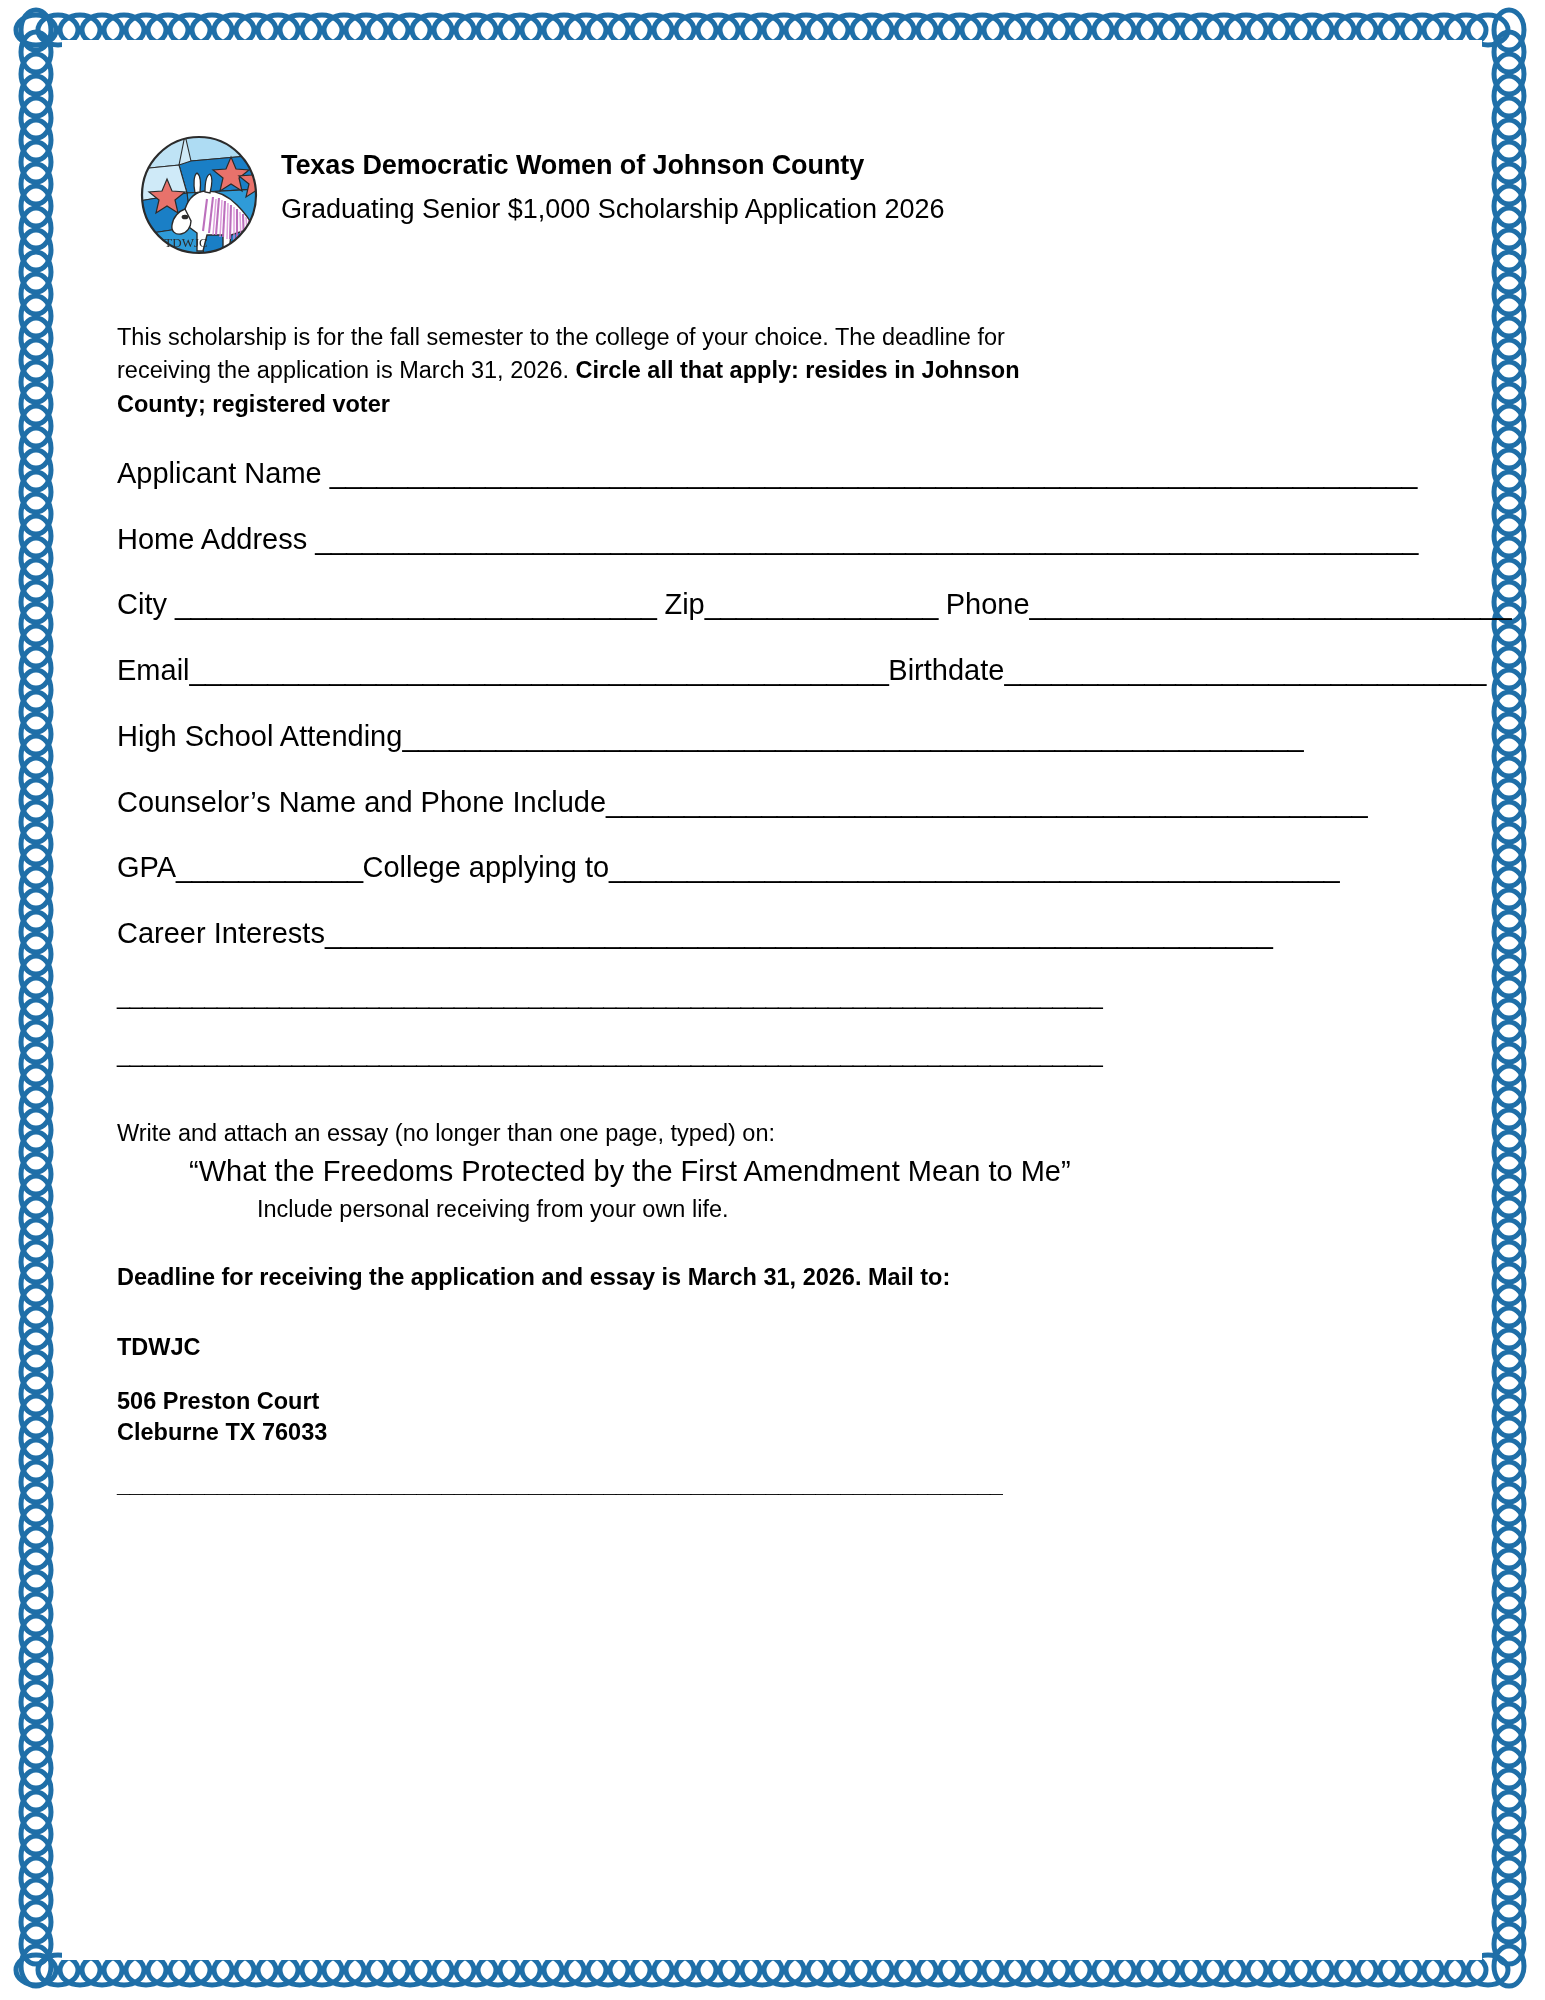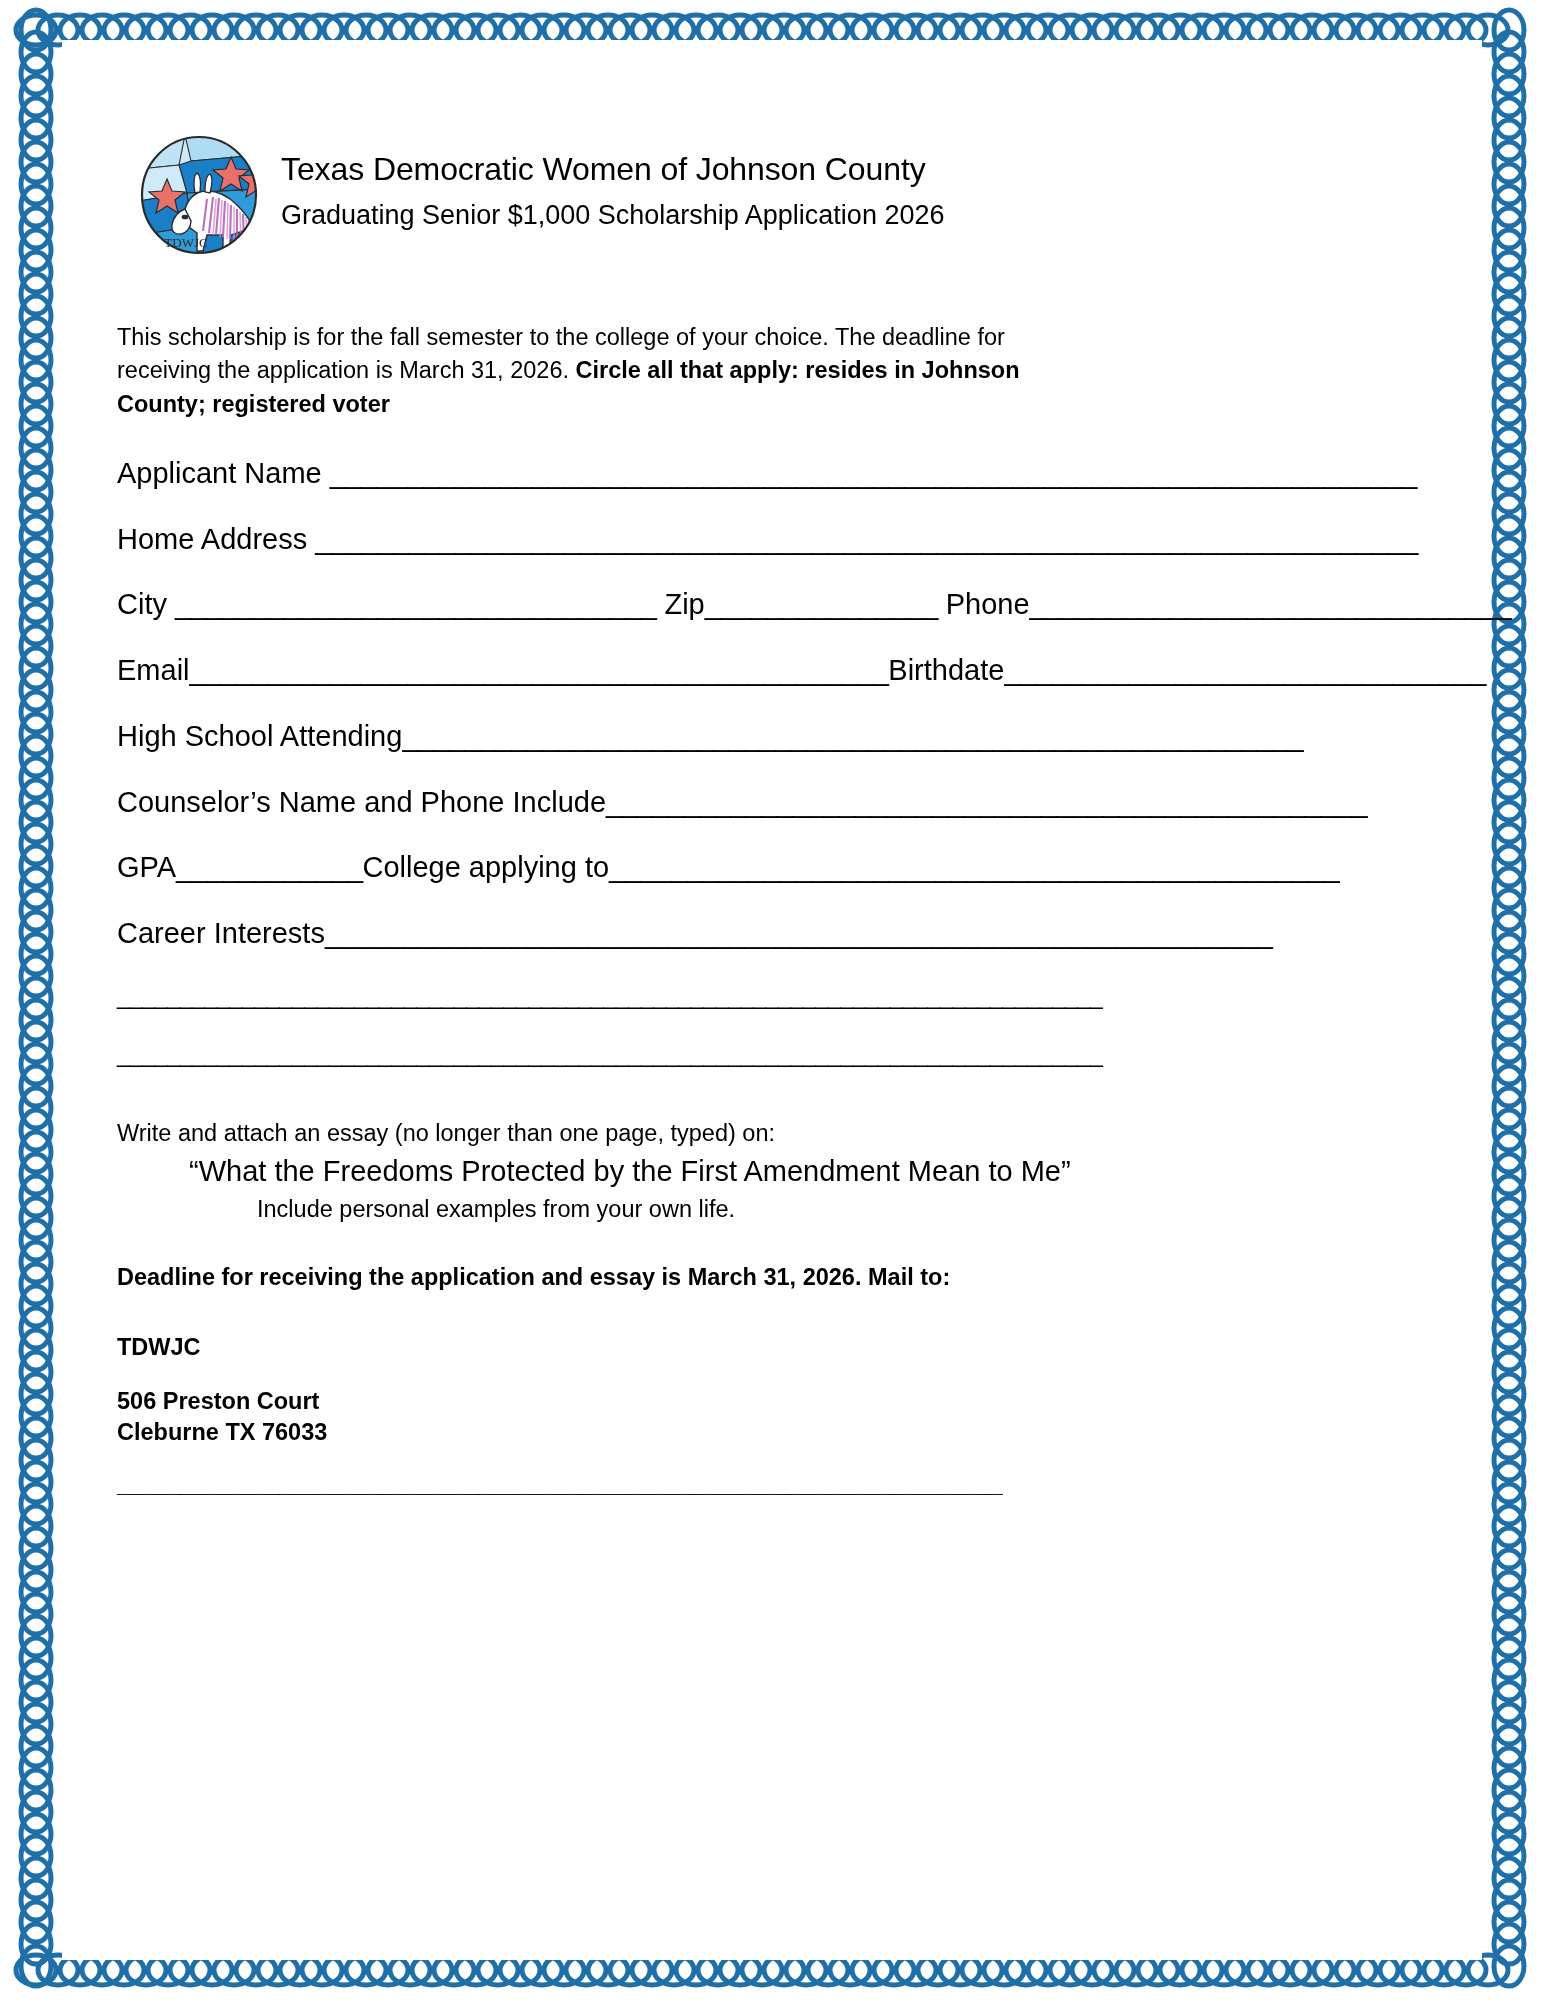--- a/index.html
+++ b/index.html
@@ -53,22 +53,22 @@
     width: 120px;
     height: 128px;
     flex: 0 0 120px;
     position: relative;
     margin-left: 22px;
   }
   .header-text {
     padding-top: 14px;
   }
   .org-title {
-    font-size: 32px;
-    font-weight: normal;
+    font-size: 27px;
+    font-weight: bold;
     letter-spacing: -0.1px;
     line-height: 1.25;
     white-space: nowrap;
   }
   .org-subtitle {
     font-size: 27px;
     font-weight: normal;
     line-height: 1.32;
     margin-top: 9px;
     white-space: nowrap;
@@ -573,21 +573,21 @@
     <div class="field-row"><span>Career Interests</span><span class="rule">_____________________________________________________________</span></div>
 
     <div class="blank-line">_______________________________________________________________________________</div>
 
 
     <div class="blank-line">_______________________________________________________________________________</div>
 
     <div class="essay-block">
       <div class="essay-lead">Write and attach an essay (no longer than one page, typed) on:</div>
       <div class="essay-title">“What the Freedoms Protected by the First Amendment Mean to Me”</div>
-      <div class="essay-note">Include personal examples from your own life.</div>
+      <div class="essay-note">Include personal receiving from your own life.</div>
     </div>
 
     <div class="deadline">Deadline for receiving the application and essay is March 31, 2026. Mail to:</div>
 
     <div class="mail-org">TDWJC</div>
 
     <div class="mail-addr">
       <div>506 Preston Court</div>
       <div>Cleburne TX 76033</div>
     </div>

